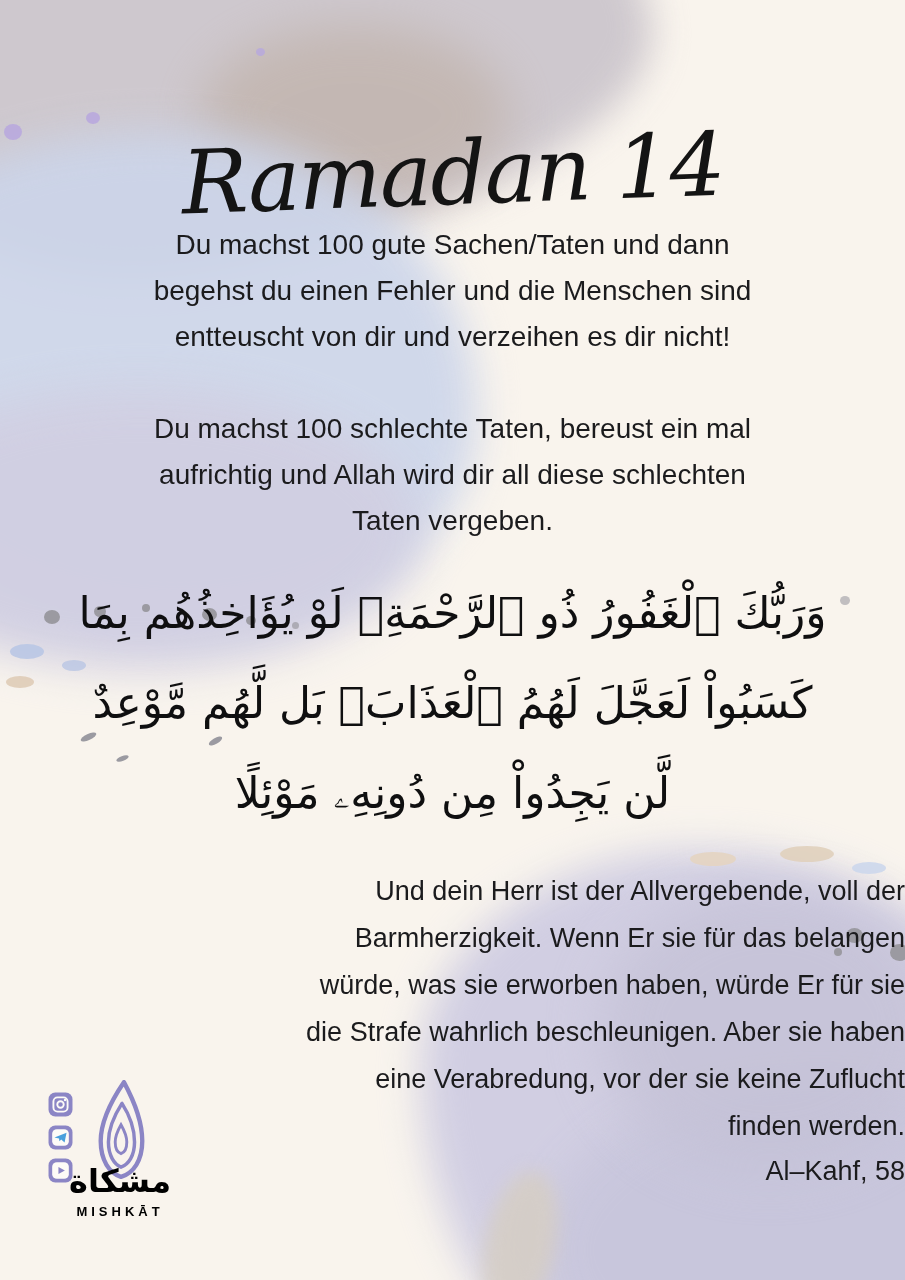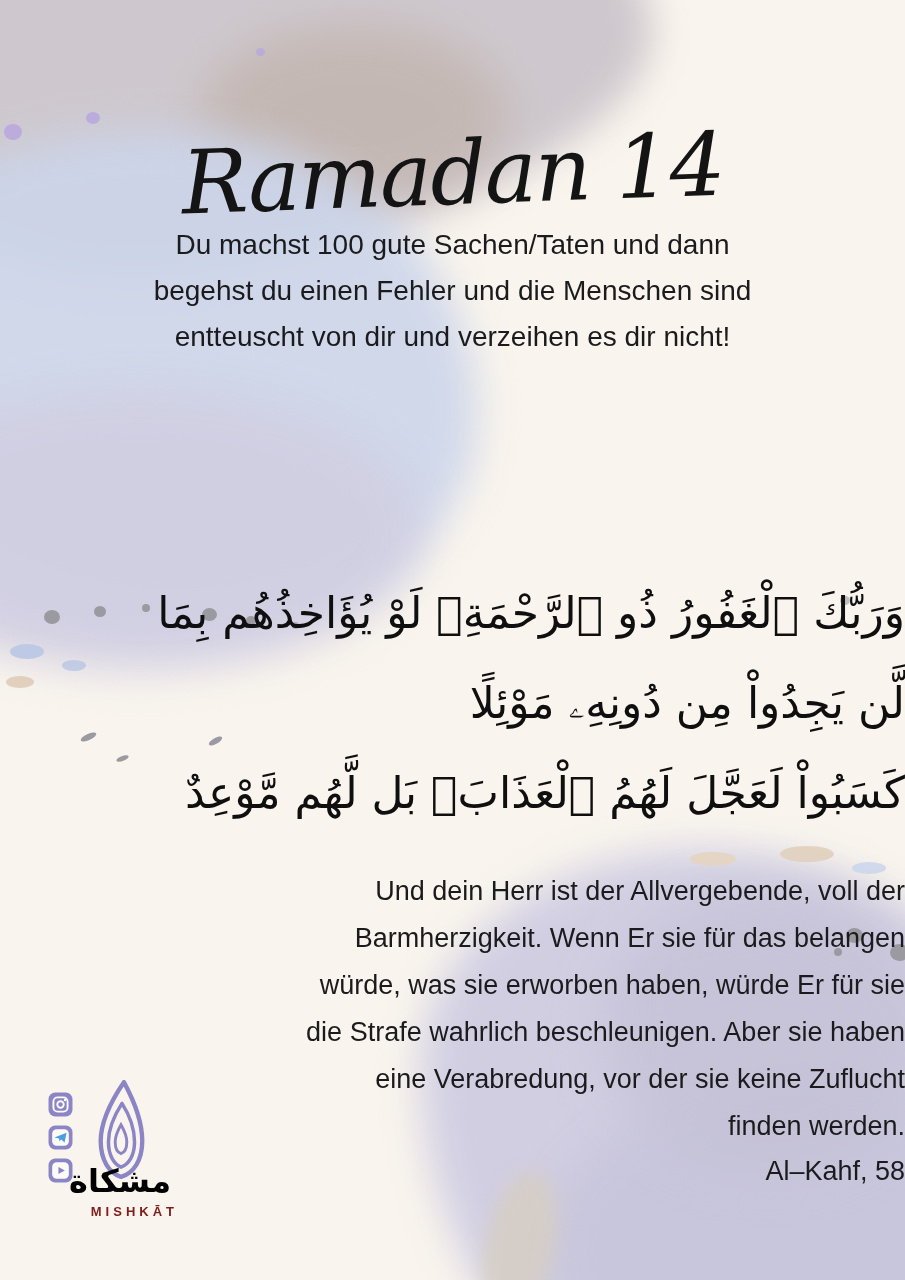--- a/index.html
+++ b/index.html
@@ -79,21 +79,21 @@
   .para {
     position: absolute; left: 0; width: 100%;
     margin: 0; text-align: center;
     font-size: 28px; line-height: 46px; font-weight: 400;
     white-space: pre-line; color: #1b1b1d;
   }
   .para-1 { top: 222px; }
   .para-2 { top: 406px; }
   .arabic {
     position: absolute; left: 0; top: 568px; width: 100%;
-    direction: rtl; text-align: right;
+    direction: rtl; text-align: center;
     font-family: "DejaVu Sans", sans-serif;
     font-size: 44px; line-height: 90px; font-weight: 400;
     color: #0f0f10;
   }
   .translation {
     position: absolute; left: 0; top: 868px; width: 100%;
     margin: 0; text-align: right;
     font-size: 27px; line-height: 47px;
     white-space: pre-line; color: #1b1b1d;
   }
@@ -107,23 +107,23 @@
   .social-col svg { display: block; }
   .lamp { position: absolute; left: 92px; top: 1080px; }
   .logo-ar {
     position: absolute; left: 62px; top: 1162px; width: 116px;
     text-align: center; direction: rtl;
     font-family: "DejaVu Sans", sans-serif;
     font-size: 32px; font-weight: 700; color: #000000;
   }
   .logo-latin {
     position: absolute; left: 62px; top: 1204px; width: 116px;
-    text-align: right;
+    text-align: center;
     font-size: 13px; font-weight: 700; letter-spacing: 4px;
-    color: #7f1d1d;
+    color: #000000;
   }
 </style>
 </head>
 <body>
 
 <div class="canvas">
 
   <div class="bg wash-topleft"></div>
   <div class="bg wash-tan"></div>
   <div class="bg wash-blue-left"></div>
@@ -154,25 +154,28 @@
   <div class="speck" style="left:840px;top:596px;width:10px;height:9px;background:#9b9aa1;opacity:.6"></div>
   <div class="speck" style="left:690px;top:852px;width:46px;height:14px;background:#e4d4c1;opacity:.9"></div>
   <div class="speck" style="left:780px;top:846px;width:54px;height:16px;background:#e0d0bd;opacity:.9"></div>
   <div class="speck" style="left:852px;top:862px;width:34px;height:12px;background:#ccd7ec;opacity:.9"></div>
 
   <h1 class="title">Ramadan 14</h1>
 
   <p class="para para-1">Du machst 100 gute Sachen/Taten und dann
 begehst du einen Fehler und die Menschen sind
 entteuscht von dir und verzeihen es dir nicht!</p>
+  <p class="para para-2">Du machst 100 schlechte Taten, bereust ein mal
+aufrichtig und Allah wird dir all diese schlechten
+Taten vergeben.</p>
 
   <div class="arabic" dir="rtl" lang="ar">
     <div>وَرَبُّكَ ٱلْغَفُورُ ذُو ٱلرَّحْمَةِۖ لَوْ يُؤَاخِذُهُم بِمَا</div>
+    <div>كَسَبُواْ لَعَجَّلَ لَهُمُ ٱلْعَذَابَۚ بَل لَّهُم مَّوْعِدٌ</div>
     <div>لَّن يَجِدُواْ مِن دُونِهِۦ مَوْئِلًا</div>
-    <div>كَسَبُواْ لَعَجَّلَ لَهُمُ ٱلْعَذَابَۚ بَل لَّهُم مَّوْعِدٌ</div>
   </div>
 
   <p class="translation">Und dein Herr ist der Allvergebende, voll der
 Barmherzigkeit. Wenn Er sie für das belangen
 würde, was sie erworben haben, würde Er für sie
 die Strafe wahrlich beschleunigen. Aber sie haben
 eine Verabredung, vor der sie keine Zuflucht
 finden werden.</p>
   <p class="citation">Al–Kahf, 58</p>
 

